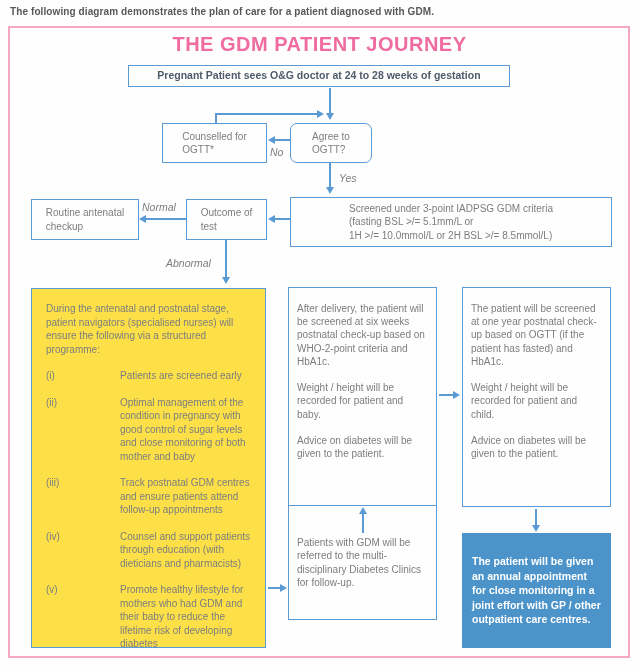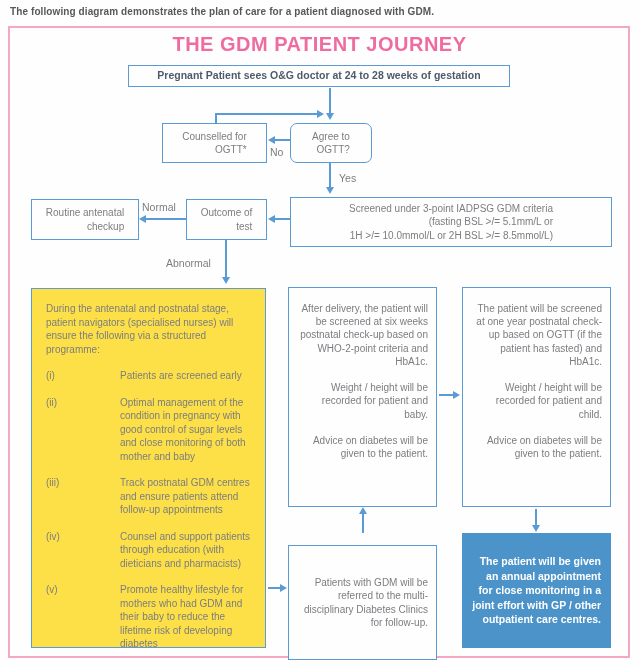--- a/index.html
+++ b/index.html
@@ -8,21 +8,21 @@
   .intro{position:absolute;left:10px;top:6px;width:624px;font-size:10px;font-weight:bold;color:#57585a;letter-spacing:.1px;}
 
   .frame{position:absolute;left:8px;top:26px;width:622px;height:632px;box-sizing:border-box;
          border:2px solid var(--pink-border,#f4a8c5);background:#fffefe;}
 
   .title{position:absolute;left:8px;top:33px;width:623px;text-align:center;
          font-size:20px;font-weight:bold;letter-spacing:.5px;color:var(--title-pink,#ee6ca0);}
 
   .box{position:absolute;box-sizing:border-box;border:1.5px solid var(--box-blue,#5b9bd5);
        background:#fffefe;display:flex;align-items:center;justify-content:center;
-       text-align:right;color:var(--text-gray,#7b7d80);font-size:10px;line-height:1.32;
+       text-align:left;color:var(--text-gray,#7b7d80);font-size:10px;line-height:1.32;
        white-space:pre-line;padding:2px 4px;}
   .box.bold-dark{font-weight:bold;color:var(--text-dark,#4d5b6a);font-size:10.5px;}
   .box.topalign{align-items:flex-start;padding-top:14px;}
   .box.filled{background:var(--fill-blue,#4b93c9);border-color:var(--fill-blue,#4b93c9);
        color:#fff;font-weight:bold;font-size:10.5px;line-height:1.38;}
 
   .bigbox{position:absolute;box-sizing:border-box;border:1.5px solid var(--box-blue,#5b9bd5);
        background:#fde047;color:var(--text-gray,#7b7d80);font-size:10px;line-height:1.35;
        padding:13px 12px 0 14px;text-align:left;}
   .item{display:flex;margin-top:13px;}
@@ -30,21 +30,21 @@
   .item .txt{flex:1;padding-left:48px;}
 
   .hline{position:absolute;height:1.5px;background:var(--box-blue,#5b9bd5);}
   .vline{position:absolute;width:1.5px;background:var(--box-blue,#5b9bd5);}
   .ah{position:absolute;width:0;height:0;}
   .ah.left{border-top:4px solid transparent;border-bottom:4px solid transparent;border-right:7px solid var(--box-blue,#5b9bd5);}
   .ah.right{border-top:4px solid transparent;border-bottom:4px solid transparent;border-left:7px solid var(--box-blue,#5b9bd5);}
   .ah.down{border-left:4px solid transparent;border-right:4px solid transparent;border-top:7px solid var(--box-blue,#5b9bd5);}
   .ah.up{border-left:4px solid transparent;border-right:4px solid transparent;border-bottom:7px solid var(--box-blue,#5b9bd5);}
 
-  .lbl{position:absolute;color:var(--text-gray,#7b7d80);font-size:10.5px;}
+  .lbl{position:absolute;font-style:italic;color:var(--text-gray,#7b7d80);font-size:10.5px;}
 </style>
 </head>
 <body>
 
 <div class="stage">
 
   <div class="intro">The following diagram demonstrates the plan of care for a patient diagnosed with GDM.</div>
 
   <div class="frame"></div>
 
@@ -115,21 +115,21 @@
       <span class="num">(v)</span>
       <span class="txt">Promote healthy lifestyle for mothers who had GDM and their baby to reduce the lifetime risk of developing diabetes</span>
     </div>
   </div>
 
   <div class="box topalign" style="left:288px;top:287px;width:149px;height:220px;padding-left:8px;padding-right:8px;">After delivery, the patient will be screened at six weeks postnatal check-up based on WHO-2-point criteria and HbA1c.
 
 Weight / height will be recorded for patient and baby.
 
 Advice on diabetes will be given to the patient.</div>
-  <div class="box" style="left:288px;top:545px;width:149px;height:115px;padding-left:8px;padding-right:8px;">Patients with GDM will be referred to the multi-disciplinary Diabetes Clinics for follow-up.</div>
+  <div class="box" style="left:288px;top:505px;width:149px;height:115px;padding-left:8px;padding-right:8px;">Patients with GDM will be referred to the multi-disciplinary Diabetes Clinics for follow-up.</div>
 
   <div class="box topalign" style="left:462px;top:287px;width:149px;height:220px;padding-left:8px;padding-right:8px;">The patient will be screened at one year postnatal check-up based on OGTT (if the patient has fasted) and HbA1c.
 
 Weight / height will be recorded for patient and child.
 
 Advice on diabetes will be given to the patient.</div>
   <div class="box filled" style="left:462px;top:533px;width:149px;height:115px;padding-left:9px;padding-right:9px;">The patient will be given an annual appointment for close monitoring in a joint effort with GP / other outpatient care centres.</div>
 
   <div class="hline" style="left:268px;top:587px;width:13px;"></div>
   <div class="ah right" style="left:280px;top:584px;"></div>

